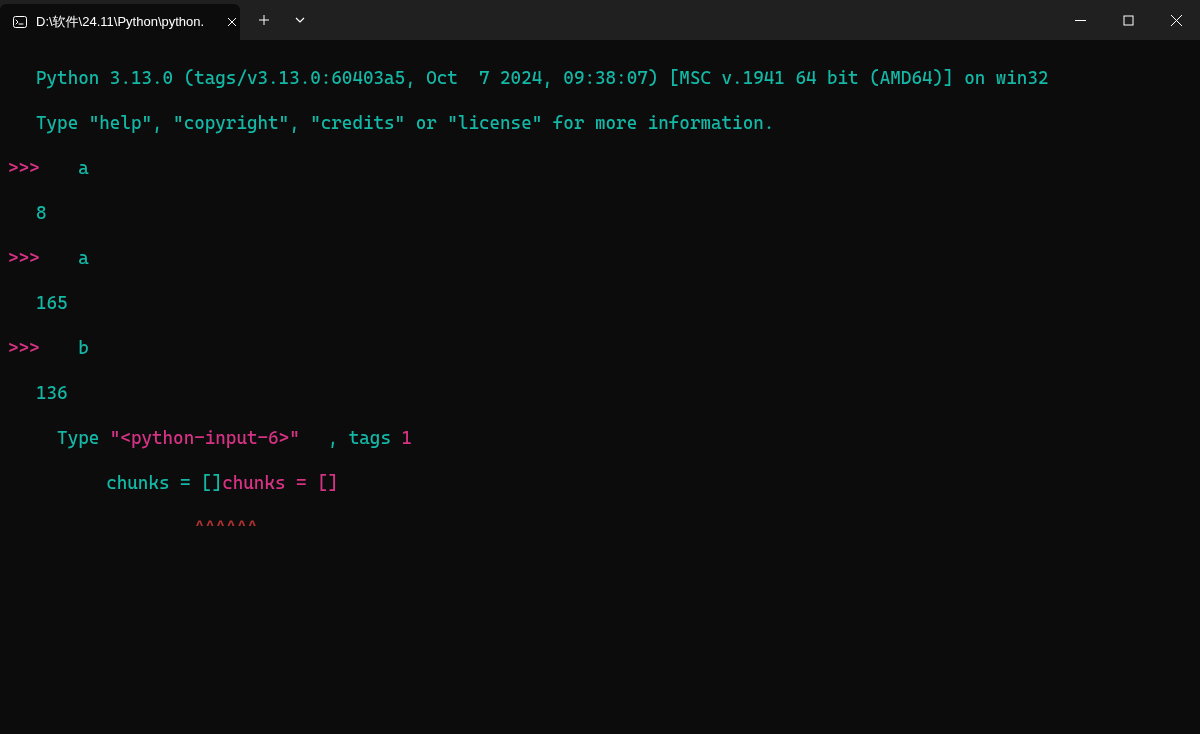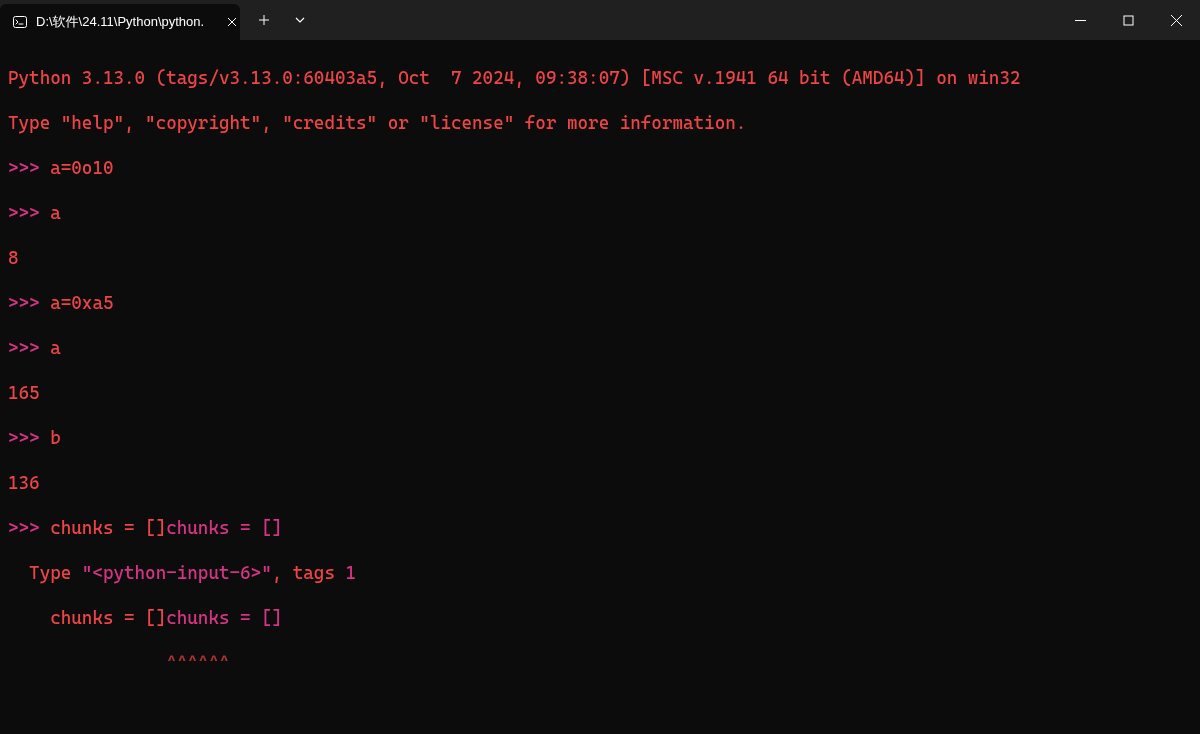--- a/index.html
+++ b/index.html
@@ -96,21 +96,21 @@
     color: #ffffff;
     cursor: pointer;
   }
   .terminal {
     padding: 4px 8px;
     white-space: pre;
     font-variant-ligatures: none;
   }
   .line { min-height: 22.5px; }
   .prompt { color: #d63384; }
-  .white { color: #ef4444; }
+  .white { color: #14b8a6; margin-left: 28px; }
   .pink { color: #d63384; }
   .dark-red { color: #b03030; }
   .filename { color: #d63384; }
 </style>
 </head>
 <body>
 
 <div class="titlebar">
   <div class="tab">
     <span class="tab-icon">
@@ -154,29 +154,26 @@
       <svg width="11" height="11" viewBox="0 0 11 11" stroke="#ffffff" stroke-width="1">
         <path d="M0 0l11 11M11 0L0 11"></path>
       </svg>
     </div>
   </div>
 </div>
 
 <div class="terminal">
 <div class="line"><span class="white">Python 3.13.0 (tags/v3.13.0:60403a5, Oct  7 2024, 09:38:07) [MSC v.1941 64 bit (AMD64)] on win32</span></div>
 <div class="line"><span class="white">Type "help", "copyright", "credits" or "license" for more information.</span></div>
-<div class="line"><span class="prompt">&gt;&gt;&gt; </span><span class="white">a=0o10</span></div>
 <div class="line"><span class="prompt">&gt;&gt;&gt; </span><span class="white">a</span></div>
 <div class="line"><span class="white">8</span></div>
-<div class="line"><span class="prompt">&gt;&gt;&gt; </span><span class="white">a=0xa5</span></div>
 <div class="line"><span class="prompt">&gt;&gt;&gt; </span><span class="white">a</span></div>
 <div class="line"><span class="white">165</span></div>
 <div class="line"><span class="prompt">&gt;&gt;&gt; </span><span class="white">b</span></div>
 <div class="line"><span class="white">136</span></div>
-<div class="line"><span class="prompt">&gt;&gt;&gt; </span><span class="white">chunks = []</span><span class="pink">chunks = []</span></div>
 <div class="line"><span class="white">  Type </span><span class="filename">"&lt;python-input-6&gt;"</span><span class="white">, tags </span><span class="pink">1</span></div>
 <div class="line"><span class="white">    </span><span class="white">chunks = []</span><span class="pink">chunks = []</span></div>
 <div class="line"><span class="white">               </span><span class="dark-red">^^^^^^</span></div>
 
 
 
 
 
 
 

